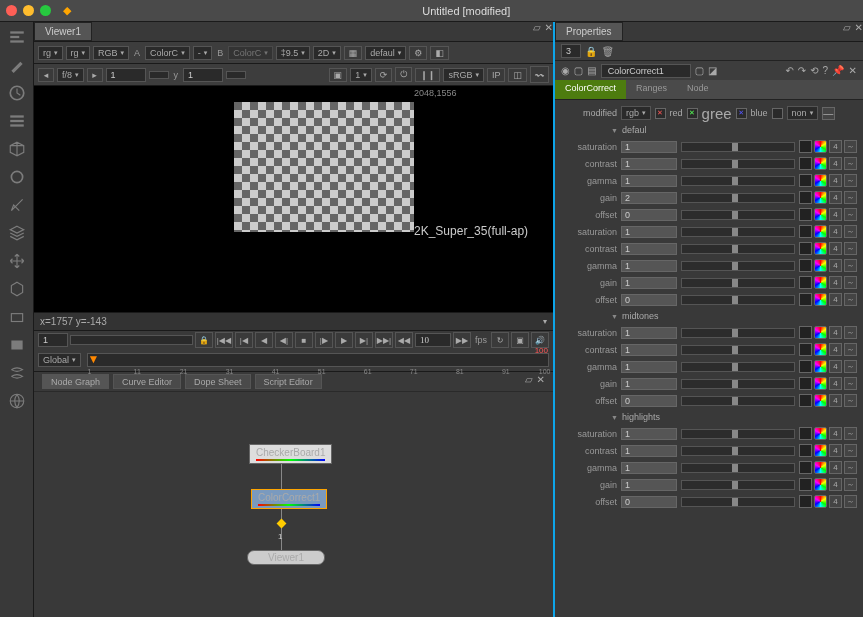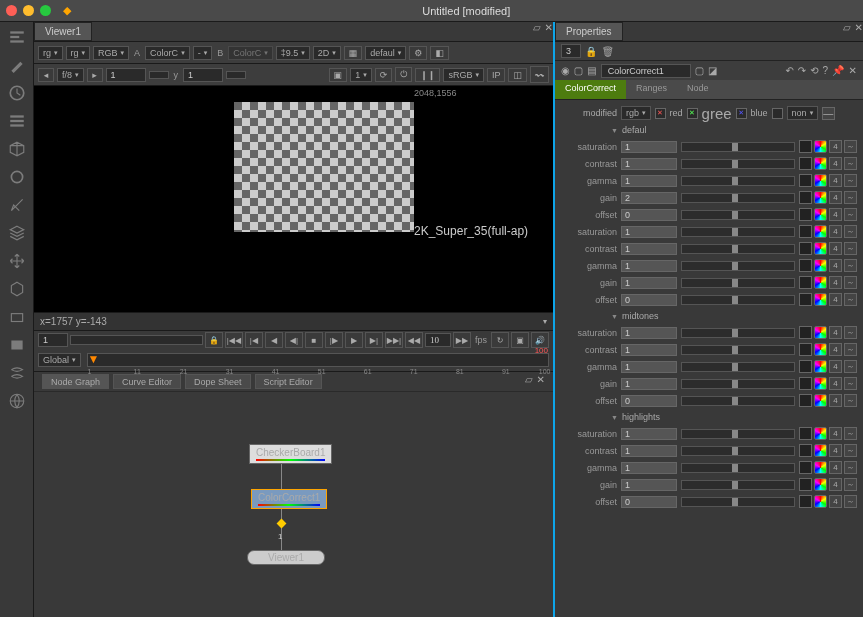--- a/index.html
+++ b/index.html
@@ -192,21 +192,21 @@
       <div class="tbtn">|◀◀</div>
       <div class="tbtn">|◀</div>
       <div class="tbtn">◀</div>
       <div class="tbtn">◀|</div>
       <div class="tbtn">■</div>
       <div class="tbtn">|▶</div>
       <div class="tbtn">▶</div>
       <div class="tbtn">▶|</div>
       <div class="tbtn">▶▶|</div>
       <div class="tbtn">◀◀</div>
-      <input class="inp" style="width: 26px; font-family: Liberation Serif, serif;" value="10">
+      <input class="inp" style="width: 36px; font-family: Liberation Serif, serif;" value="10">
       <div class="tbtn">▶▶</div>
       <span class="lbl">fps</span>
       <div class="tbtn">↻</div>
       <div class="tbtn">▣</div>
       <div class="tbtn">🔊</div>
     </div>
     <div class="ruler">
       <div class="sel">Global</div>
       <div class="ruler-line">
         <div style="position:absolute;left:0;top:-2px;color:#ff8800;font-size:12px">▼</div>

